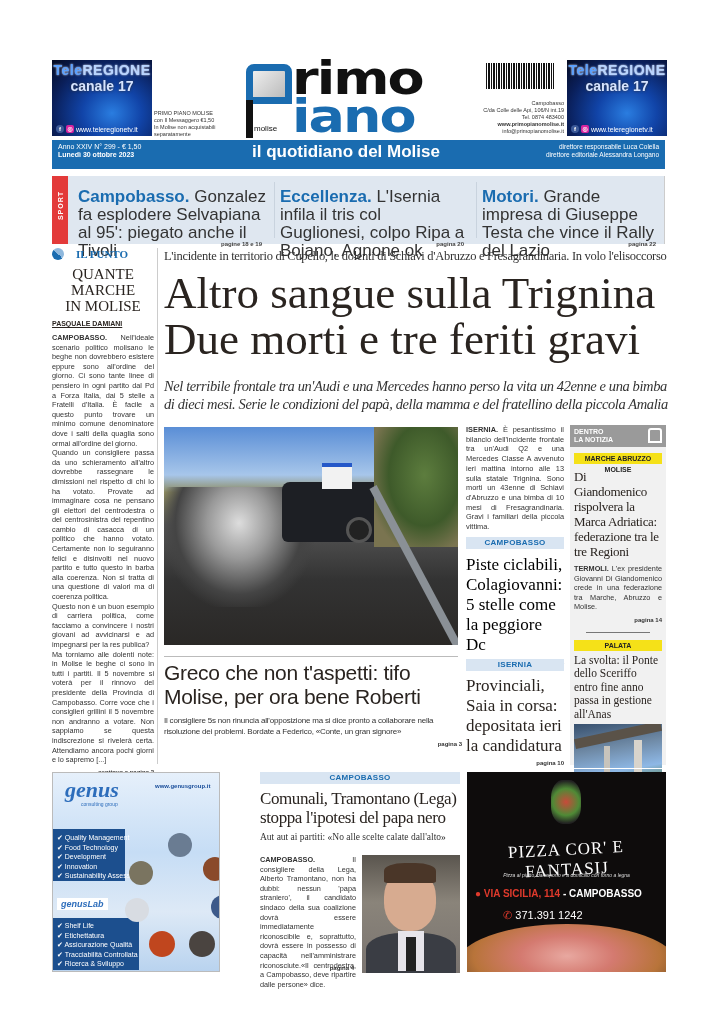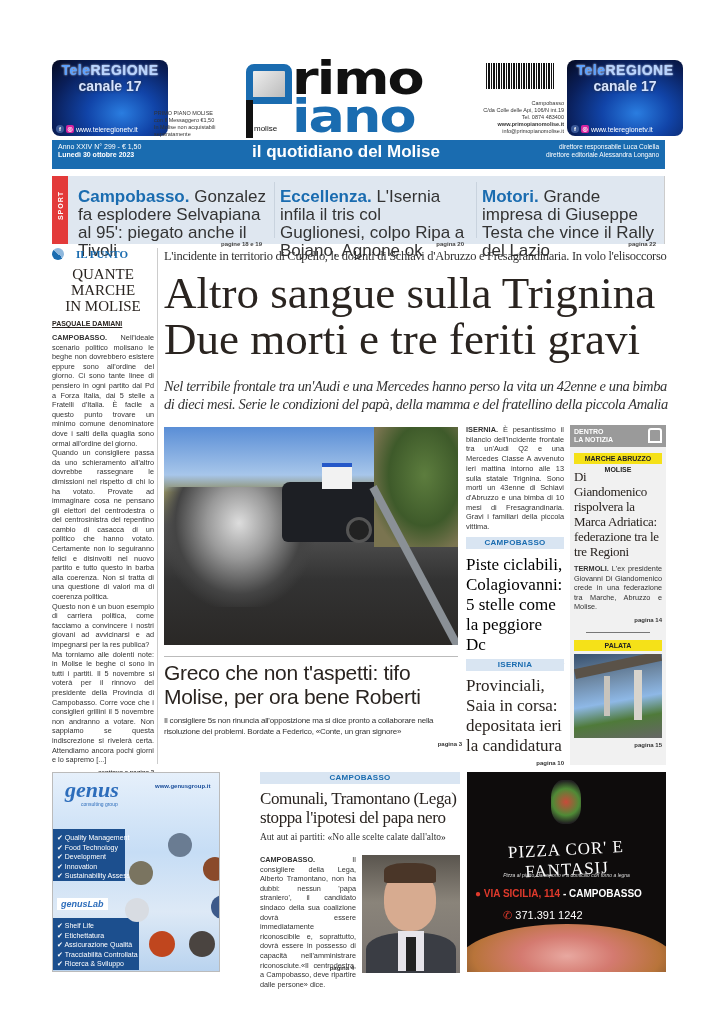--- a/index.html
+++ b/index.html
@@ -1,19 +1,19 @@
 <!DOCTYPE html>
 <html><head>
 <meta charset="utf-8">
 <style>
 *{box-sizing:border-box;margin:0;padding:0}
 body{width:717px;height:1024px;background:#fff;position:relative;overflow:hidden;font-family:"Liberation Sans",sans-serif;color:#2a2420}
 .abs{position:absolute}
 
-.tele{position:absolute;width:116px;height:76px;border-radius:8px;overflow:hidden;background:radial-gradient(ellipse at 60% 70%,#2a7de0 0%,#1144a8 35%,#0a1f5a 70%,#050a20 100%)}
+.tele{position:absolute;width:100px;height:76px;border-radius:0;overflow:hidden;background:radial-gradient(ellipse at 60% 70%,#2a7de0 0%,#1144a8 35%,#0a1f5a 70%,#050a20 100%)}
 .tele .t1{position:absolute;top:2px;left:0;width:100%;text-align:center;font-weight:bold;font-size:14px;color:#b8d4ff;letter-spacing:0.5px;text-shadow:0 0 2px #fff}
 .tele .t1 b{color:#5aa0ff}
 .tele .t2{position:absolute;top:18px;left:0;width:100%;text-align:center;font-weight:bold;font-size:14px;color:#d6e4ff;text-shadow:0 0 3px #333}
 .tele .t3{position:absolute;bottom:3px;left:4px;right:2px;font-size:7px;color:#fff;display:flex;align-items:center;gap:2px}
 .soc{display:inline-block;width:8px;height:8px;border-radius:50%;font-size:6px;line-height:8px;text-align:center;color:#fff;font-weight:bold}
 .small7{font-size:5.5px;line-height:7px;color:#333}
 .logo-wrap{position:absolute;left:244px;top:60px;width:230px;height:80px}
 .lg-top{position:absolute;left:48px;top:0;font-size:54px;font-weight:bold;line-height:44px;letter-spacing:-2px;color:#111;font-family:"DejaVu Sans",sans-serif;transform:scaleY(0.85);transform-origin:top left}
 .lg-bot{position:absolute;left:48px;top:38px;font-size:54px;font-weight:bold;line-height:44px;letter-spacing:-2px;color:#1a6cb0;font-family:"DejaVu Sans",sans-serif;transform:scaleY(0.85);transform-origin:top left}
 .lg-p{position:absolute;left:2px;top:4px;width:46px;height:40px;border:7px solid #1a6cb0;border-radius:8px 8px 0 0;background:linear-gradient(135deg,#eee,#bbb)}
@@ -192,20 +192,21 @@
   </div>
   <div style="padding:6px 4px 0">
     <div class="ybar">MARCHE ABRUZZO MOLISE</div>
     <div class="serif" style="font-size:13px;line-height:15px;margin-top:5px;color:#2a2420;letter-spacing:-0.3px">Di Giandomenico rispolvera la Marca Adriatica: federazione tra le tre Regioni</div>
     <div class="body7" style="margin-top:5px"><b>TERMOLI.</b><span> L'ex presidente Giovanni Di Giandomenico crede in una federazione tra Marche, Abruzzo e Molise.</span></div>
     <div class="pg" style="margin-top:5px">pagina 14</div>
     <div style="height:1px;background:#777;margin:9px 12px 0"></div>
   </div>
   <div style="padding:7px 4px 0">
     <div class="ybar">PALATA</div>
+    <div class="serif" style="font-size:11.5px;line-height:13.5px;margin-top:3px;color:#2a2420">La svolta: il Ponte dello Sceriffo entro fine anno passa in gestione all'Anas</div>
     <div class="photo" style="position:relative;width:88px;height:84px;margin-top:3px;background:linear-gradient(170deg,#37506e 0%,#6f8aa6 30%,#8eb8e6 55%,#4f7a3a 75%,#666 100%)">
       <div class="abs" style="left:0;top:6px;width:88px;height:10px;background:#5a5248;transform:rotate(-12deg)"></div>
       <div class="abs" style="left:60px;top:16px;width:8px;height:50px;background:#d8d4cc"></div>
       <div class="abs" style="left:30px;top:22px;width:6px;height:40px;background:#c8c4bc"></div>
     </div>
     <div class="pg" style="margin-top:4px">pagina 15</div>
   </div>
 </div>
 
 <div class="hline" style="left:52px;top:768px;width:613px;background:#fff"></div>

